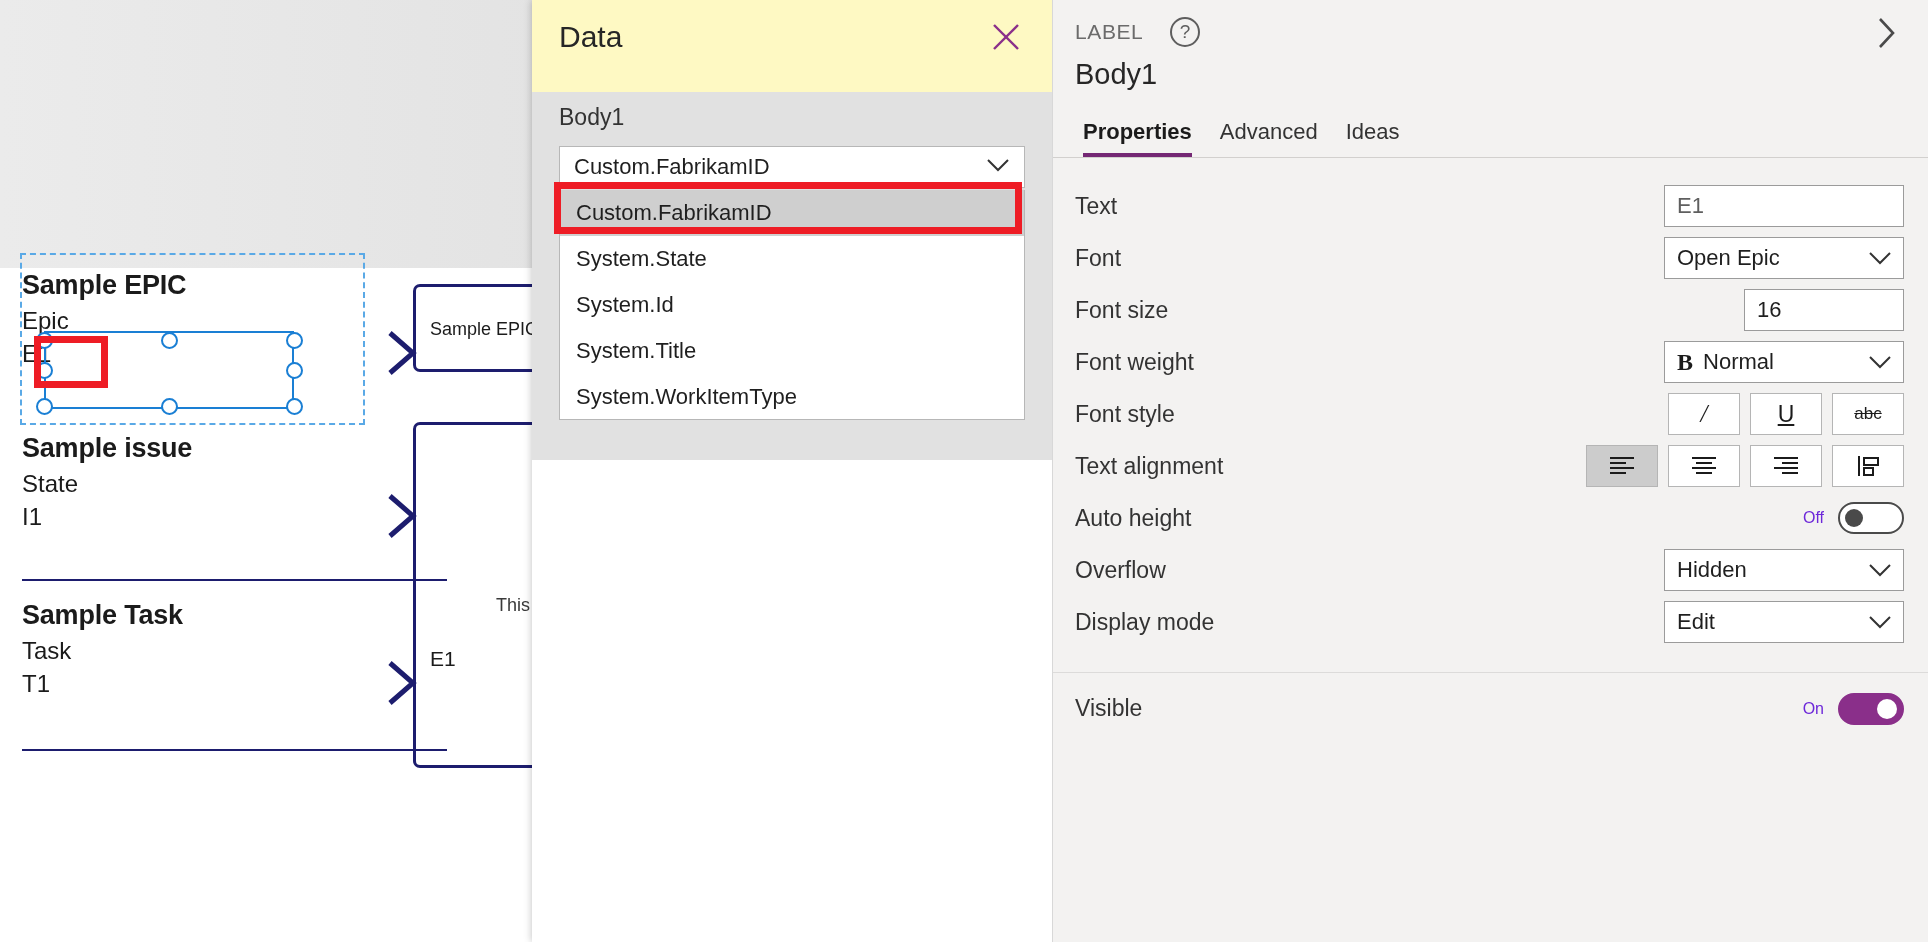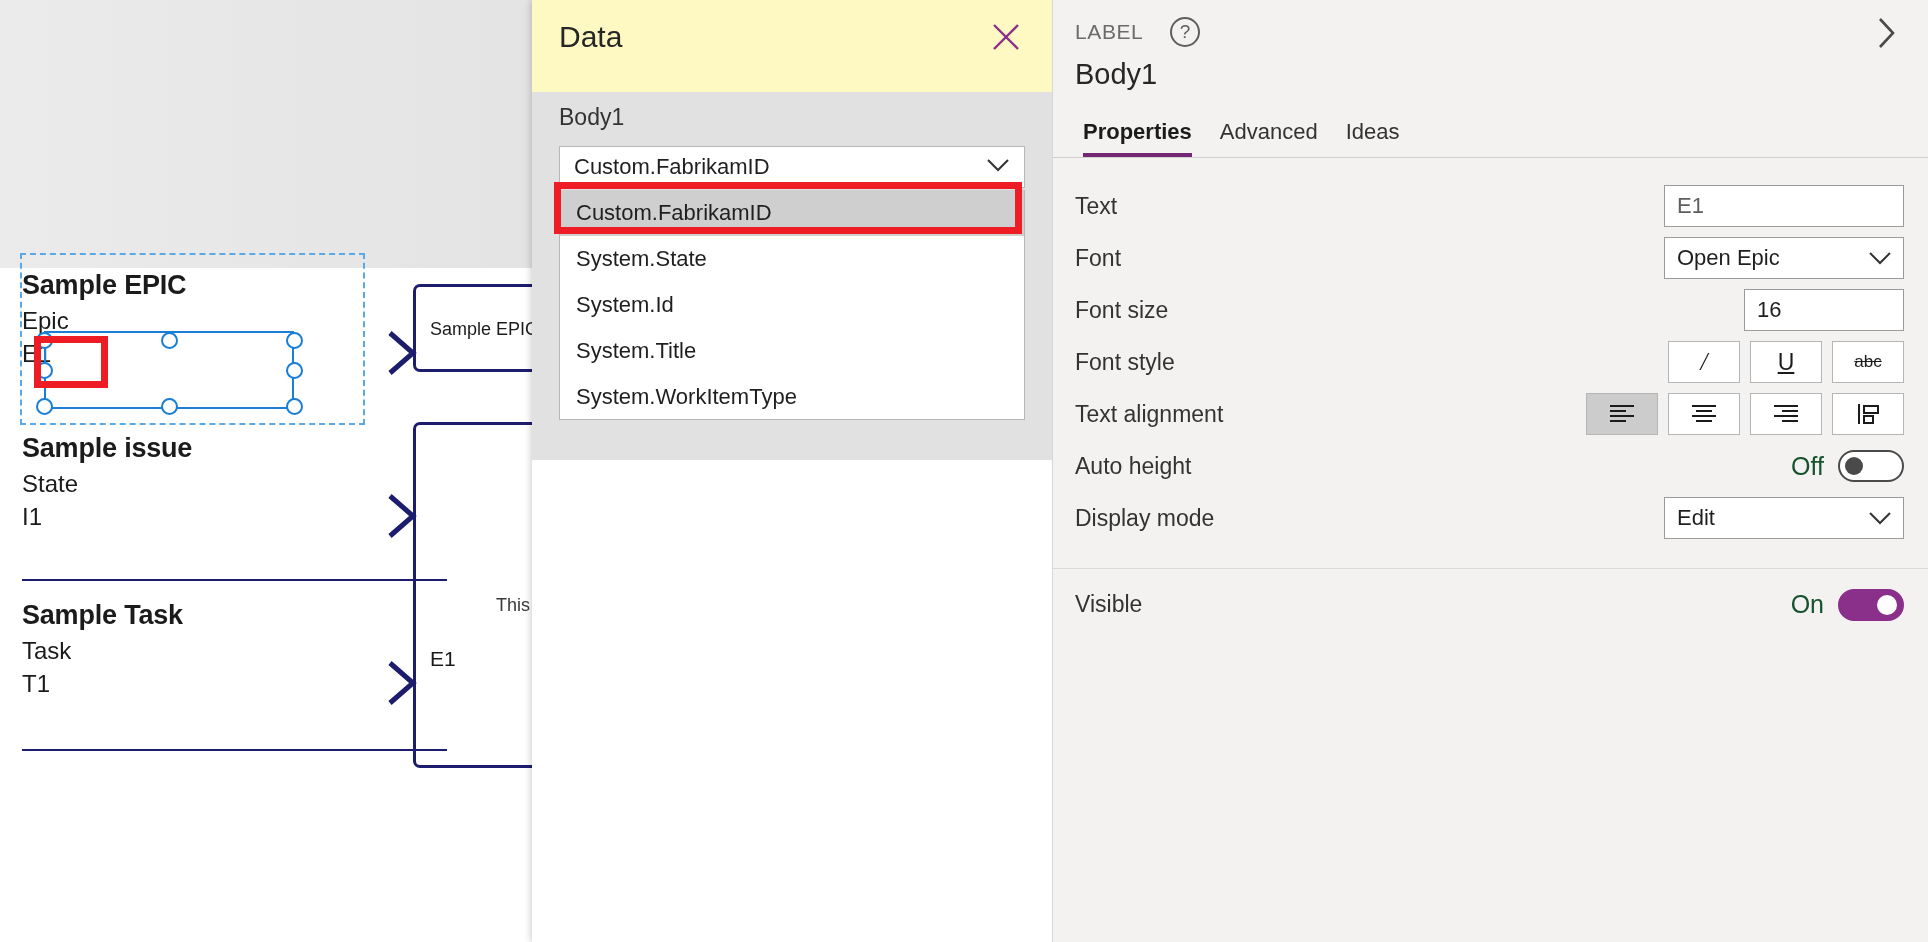--- a/index.html
+++ b/index.html
@@ -187,21 +187,21 @@
   .toggle.off { background: #ffffff; border: 2px solid #4a4a4a; }
   .toggle.off .knob {
     position: absolute; left: 5px; top: 5px; width: 18px; height: 18px;
     border-radius: 50%; background: #4a4a4a;
   }
   .toggle.on { background: #8a2f8a; border: 2px solid #8a2f8a; }
   .toggle.on .knob {
     position: absolute; right: 5px; top: 4px; width: 20px; height: 20px;
     border-radius: 50%; background: #ffffff;
   }
-  .togglabel { font-size: 25px; color: #14532d; margin-right: 14px; }
+  .togglabel { font-size: 16px; color: #6d28d9; margin-right: 14px; }
   .prow-sep { border-top: 1px solid #dcdbda; }
 </style>
 </head>
 <body>
 
 <div id="root">
 
   <div class="canvas-top-band"></div>
   <div class="canvas-body"></div>
 
@@ -350,20 +350,34 @@
       </div>
     </div>
 
     <div class="prow">
       <div class="plabel">Font size</div>
       <div class="pctl">
         <div class="numbox">16</div>
       </div>
     </div>
 
+    <div class="prow">
+      <div class="plabel">Font weight</div>
+      <div class="pctl">
+        <div class="sel">
+          <span class="bold-g">B</span>
+          <span>Normal</span>
+          <span class="chev">
+            <svg width="24" height="14" viewBox="0 0 24 14">
+                <polyline points="2,2 12,12 22,2" fill="none" stroke="#333" stroke-width="2"></polyline>
+              </svg>
+          </span>
+        </div>
+      </div>
+    </div>
 
     <div class="prow">
       <div class="plabel">Font style</div>
       <div class="pctl">
         <div class="btngroup">
           <div class="sqbtn">
             <span class="italic-i">/</span>
           </div>
           <div class="sqbtn">
             <span class="under-u">U</span>
@@ -418,20 +432,33 @@
       <div class="plabel">Auto height</div>
       <div class="pctl">
         <span class="togglabel">Off</span>
         <div class="toggle off">
             <div class="knob"></div>
           </div>
       </div>
     </div>
 
 
+    <div class="prow">
+      <div class="plabel">Overflow</div>
+      <div class="pctl">
+        <div class="sel">
+          <span>Hidden</span>
+          <span class="chev">
+            <svg width="24" height="14" viewBox="0 0 24 14">
+                <polyline points="2,2 12,12 22,2" fill="none" stroke="#333" stroke-width="2"></polyline>
+              </svg>
+          </span>
+        </div>
+      </div>
+    </div>
 
     <div class="prow">
       <div class="plabel">Display mode</div>
       <div class="pctl">
         <div class="sel">
           <span>Edit</span>
           <span class="chev">
             <svg width="24" height="14" viewBox="0 0 24 14">
                 <polyline points="2,2 12,12 22,2" fill="none" stroke="#333" stroke-width="2"></polyline>
               </svg>

